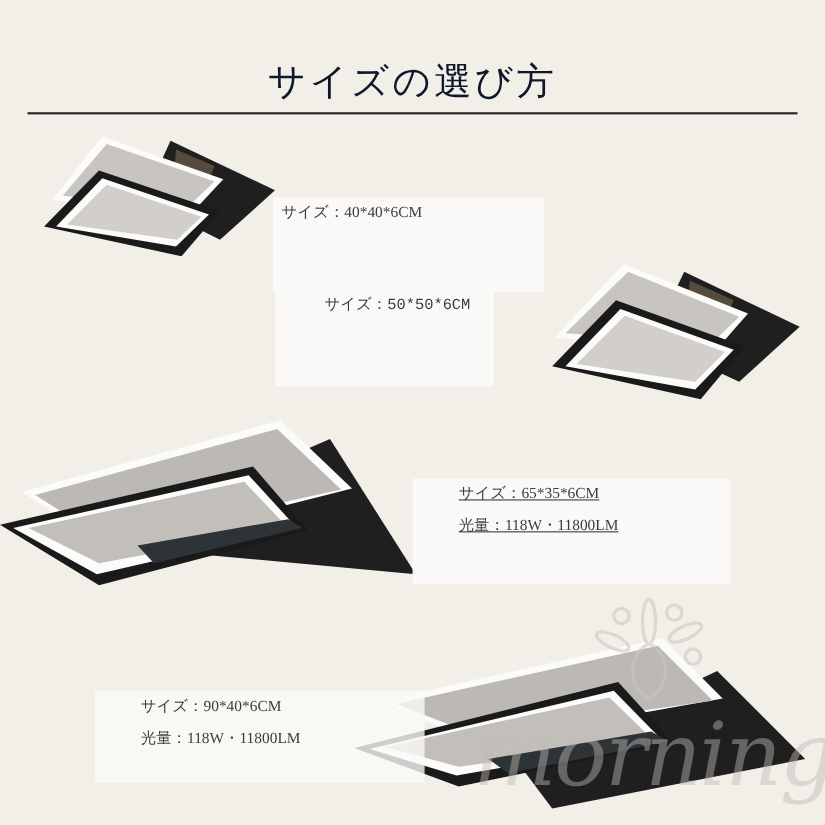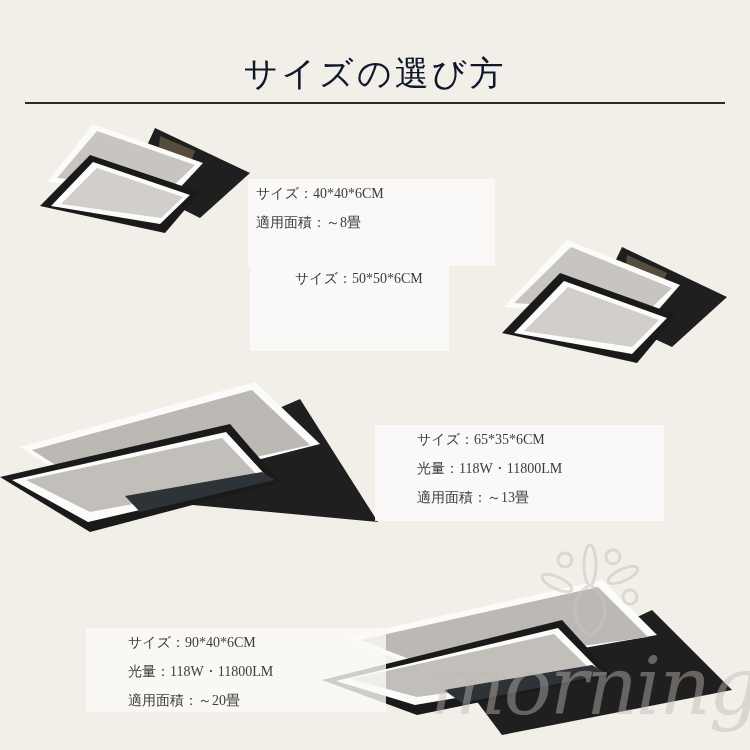--- a/index.html
+++ b/index.html
@@ -71,37 +71,34 @@
   <polygon points="280,5 335,60 110,100 25,62" fill="#fbfbfa"></polygon>
   <polygon points="276,12 326,62 108,92 38,65" fill="#bcb9b5"></polygon>
   <polygon points="240,45 290,100 95,140 0,105" fill="#1a1a1a"></polygon>
   <polygon points="236,53 280,98 93,130 14,106" fill="#fbfbfa"></polygon>
   <polygon points="232,59 272,98 95,122 28,104" fill="#c2bfbb"></polygon>
   <polygon points="270,90 286,99 140,128 122,115" fill="#2e3338"></polygon>
 </svg>
 
 <div class="info" style="left:248px;top:131px;width:247px;height:87px;padding:0 0 0 8px;margin-top:48px;">
   <div>サイズ：40*40*6CM</div>
-  <div>適用面積：～8畳</div>
 </div>
 
-<div class="info" style="left:250px;top:264px;width:199px;height:87px;padding:0 0 0 45px;">
+<div class="info" style="left:250px;top:264px;width:199px;height:87px;padding:0 0 0 45px;font-family:Liberation Mono, monospace;">
   <div>サイズ：50*50*6CM</div>
 </div>
 
-<div class="info" style="left:375px;top:425px;width:289px;height:96px;padding:0 0 0 42px;">
+<div class="info" style="left:375px;top:435px;width:289px;height:96px;padding:0 0 0 42px;text-decoration:underline;">
   <div>サイズ：65*35*6CM</div>
   <div>光量：118W・11800LM</div>
-  <div>適用面積：～13畳</div>
 </div>
 
 <div class="info" style="left:86px;top:628px;width:300px;height:84px;padding:0 0 0 42px;background:rgba(251,250,247,0.8);">
   <div>サイズ：90*40*6CM</div>
   <div>光量：118W・11800LM</div>
-  <div>適用面積：～20畳</div>
 </div>
 
 <svg class="wm-logo" width="110" height="110" viewBox="0 0 110 110">
   <g fill="none" stroke="#c9c4be" stroke-width="3">
     <circle cx="30" cy="25" r="7"></circle>
     <circle cx="78" cy="22" r="7"></circle>
     <circle cx="95" cy="62" r="7"></circle>
     <ellipse cx="55" cy="30" rx="6" ry="20"></ellipse>
     <ellipse cx="22" cy="48" rx="16" ry="6" transform="rotate(25 22 48)"></ellipse>
     <ellipse cx="88" cy="40" rx="16" ry="6" transform="rotate(-25 88 40)"></ellipse>

